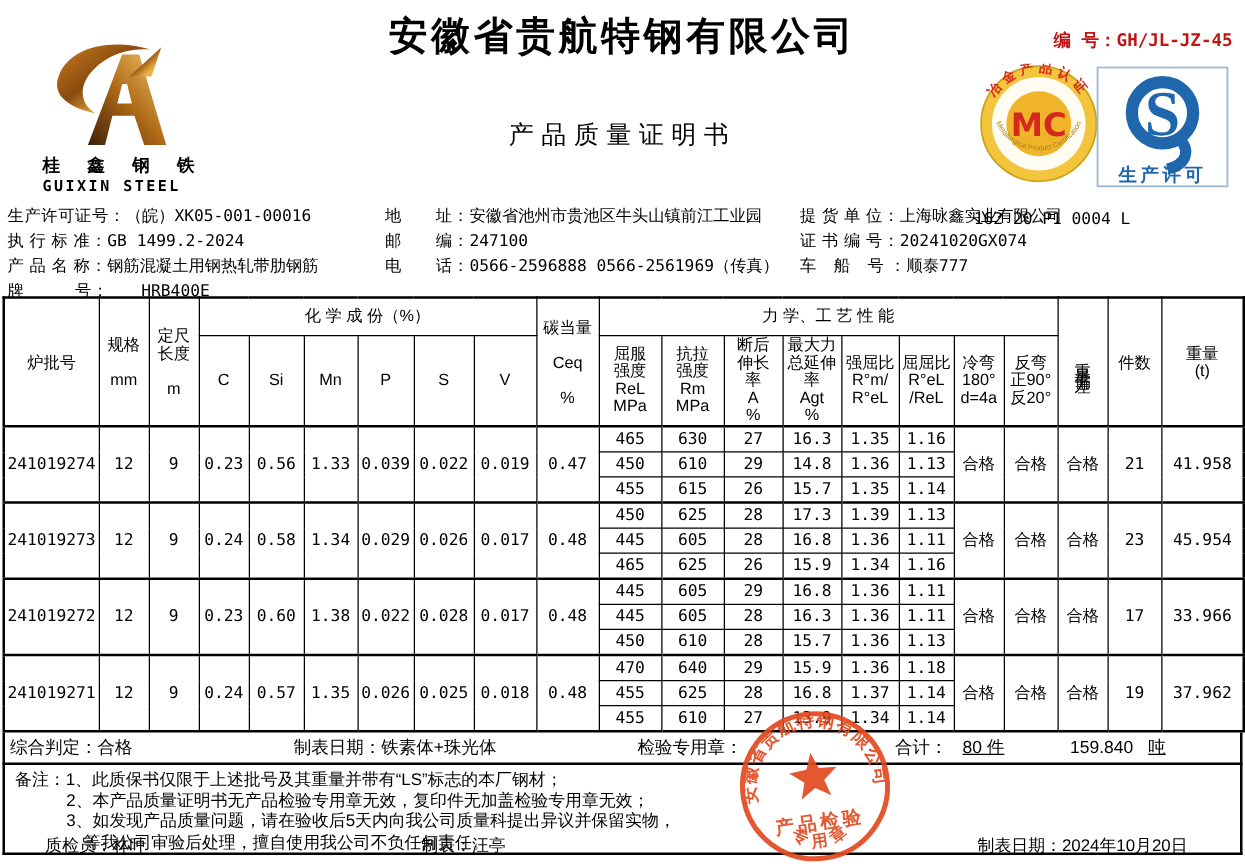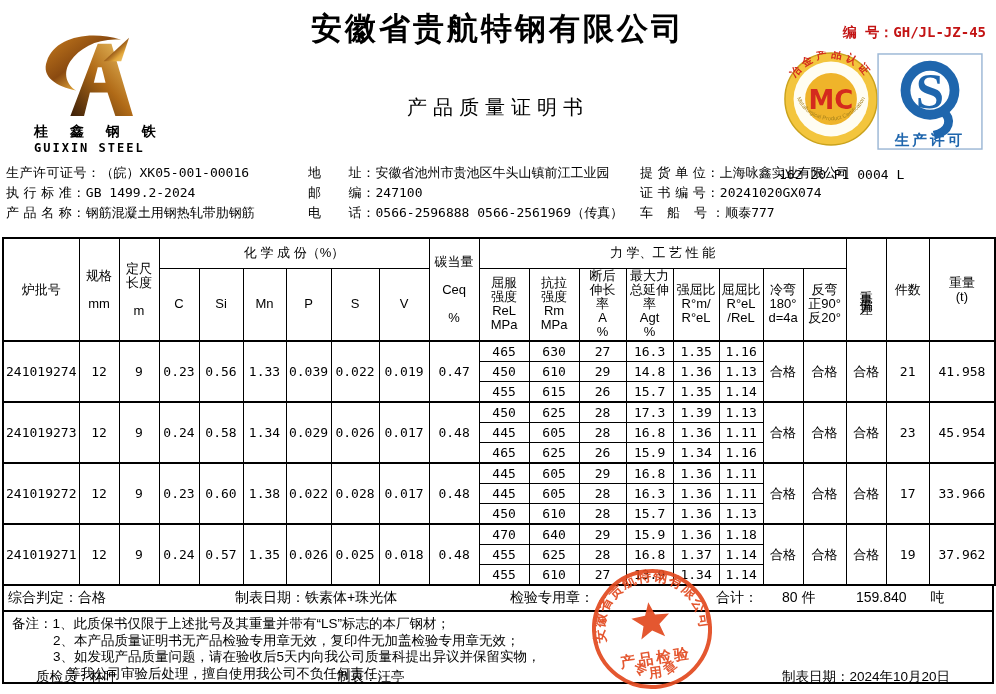--- a/index.html
+++ b/index.html
@@ -41,21 +41,21 @@
   tr.h2 th, th[rowspan] { border-bottom-width:2px; }
   td { font-family:"DejaVu Sans Mono","Liberation Mono", monospace; font-size:13px;
        height:19px; line-height:19px; padding:0; }
   td[rowspan], tr.batch-end td { border-bottom-width:2px; }
   .vtext { writing-mode:vertical-rl; text-orientation:upright; display:inline-block;
            line-height:1; letter-spacing:4px; font-size:13px; }
 
   .summary { position:relative; width:992px; height:26px; border:2px solid #000; border-top:none;
              font-size:14px; }
   .sitem { position:absolute; top:3px; white-space:nowrap; }
-  .gap { margin-left:24px; }
+  .gap { margin-left:12px;text-decoration:underline; }
 
   .notes { width:992px; height:72px; border:2px solid #000; border-top:none;
            padding:4px 0 0 8px; font-size:13.5px; line-height:16.5px; }
   .note-line { white-space:nowrap; }
   .n1, .n2 { padding-left:41px; }
   .n3 { padding-left:55px; }
 
   .footer { top:668px; left:2px; width:992px; font-size:13.5px; }
   .fitem { position:absolute; top:0; white-space:nowrap; }
 
@@ -120,20 +120,21 @@
       <text x="54" y="56" text-anchor="middle" font-family="Liberation Serif, serif" font-size="52" font-weight="bold" fill="#1f66ad">S</text>
       <text x="54" y="94" text-anchor="middle" font-size="15" font-weight="bold" fill="#1f66ad" letter-spacing="3">生产许可</text>
     </svg>
   </div>
 
   <div class="abs info">
     <div class="info-col col-left" id="info-left">
         <div class="info-line"><span class="ilabel">生产许可证号：</span><span class="ivalue">（皖）XK05-001-00016</span></div>
         <div class="info-line"><span class="ilabel">执 行 标 准：</span><span class="ivalue">GB 1499.2-2024</span></div>
         <div class="info-line"><span class="ilabel">产 品 名 称：</span><span class="ivalue">钢筋混凝土用钢热轧带肋钢筋</span></div>
+        <div class="info-line"><span class="ilabel">牌　　　号：</span><span class="ivalue">　　HRB400E</span></div>
       </div>
     <div class="info-col col-mid" id="info-mid">
         <div class="info-line"><span class="ilabel">地　　址：</span><span class="ivalue">安徽省池州市贵池区牛头山镇前江工业园</span></div>
         <div class="info-line"><span class="ilabel">邮　　编：</span><span class="ivalue">247100</span></div>
         <div class="info-line"><span class="ilabel">电　　话：</span><span class="ivalue">0566-2596888  0566-2561969（传真）</span></div>
       </div>
     <div class="info-col col-right" id="info-right">
         <div class="info-line"><span class="ilabel">提 货 单 位：</span><span class="ivalue">上海咏鑫实业有限公司</span></div>
         <div class="info-line"><span class="ilabel">证 书 编 号：</span><span class="ivalue">20241020GX074</span></div>
         <div class="info-line"><span class="ilabel">车　船　号 ：</span><span class="ivalue">顺泰777</span></div>

